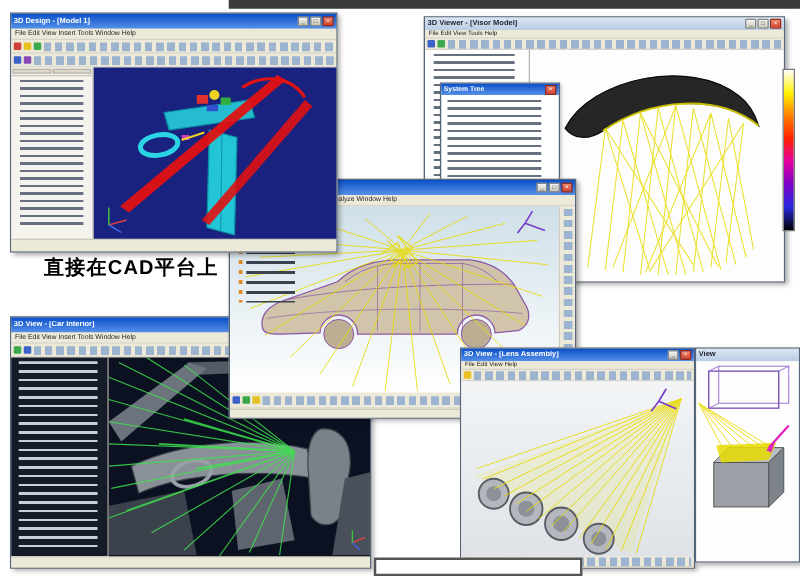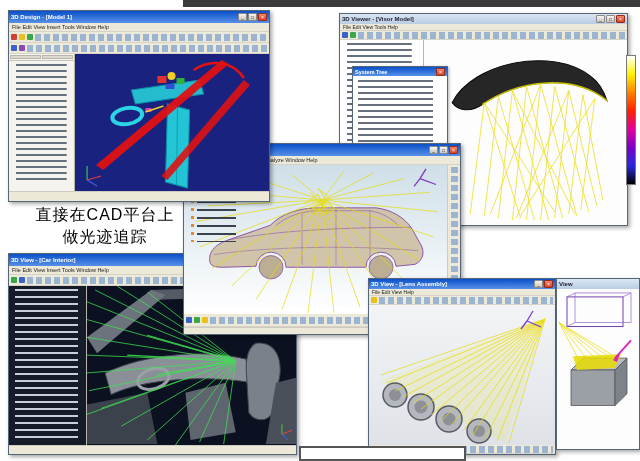--- a/index.html
+++ b/index.html
@@ -58,21 +58,21 @@
 
   
   .catia-tree{position:absolute;left:4px;top:3px;width:58px;z-index:2}
   .catia-root{font-size:6px;color:#222;font-weight:bold;white-space:nowrap}
   .catia-bars{height:66px;margin-top:2px;background-repeat:no-repeat,no-repeat;
     background-image:repeating-linear-gradient(180deg,#e08a2a 0 3px,rgba(0,0,0,0) 3px 8px),
                      repeating-linear-gradient(180deg,#39424e 0 2px,rgba(0,0,0,0) 2px 8px);
     background-size:3px 100%,68% 100%;background-position:3px 0,9px 1px}
 
   .caption{position:absolute;left:16px;top:204px;width:178px;z-index:5;text-align:center;
-           font-weight:normal;font-size:16px;line-height:1.4;color:#000;letter-spacing:1px}
+           font-weight:bold;font-size:16px;line-height:1.4;color:#000;letter-spacing:1px}
 
   .colorbar{position:absolute;left:626px;top:55px;width:10px;height:130px;z-index:7;border:1px solid #777}
   .topstrip{position:absolute;left:183px;top:0;width:457px;height:7px;background:#3a3a3a;z-index:7}
   .bottombox{position:absolute;left:299px;top:446px;width:167px;height:15px;background:#fff;
              border:2px solid #555;z-index:7}
   .dialog{position:absolute;display:flex;flex-direction:column;border:1px solid #55657a;
           background:#fff;box-shadow:1px 1px 3px rgba(0,0,0,.3)}
   .dialog .tb{height:9px}
   .dialog .t{font-size:5.5px}
 </style>
@@ -425,20 +425,19 @@
         <g>
           <line x1="74" y1="52" x2="58" y2="70" class="magenta" stroke-width="1.8"></line>
           <polygon points="56,72 63,65 60,74" fill="#e020c0"></polygon>
         </g>
       </svg>
     </div>
   </div>
 
   <div class="caption">
     <div>直接在CAD平台上</div>
-    <div>做光迹追踪</div>
   </div>
 
   <div class="colorbar" style="background: linear-gradient(rgb(255, 255, 255), rgb(255, 242, 0), rgb(255, 128, 0), rgb(255, 32, 0), rgb(228, 0, 158), rgb(122, 0, 200), rgb(40, 40, 224), rgb(0, 0, 0));"></div>
 
   <div class="bottombox"></div>
 
 </div>
 
 </body></html>

